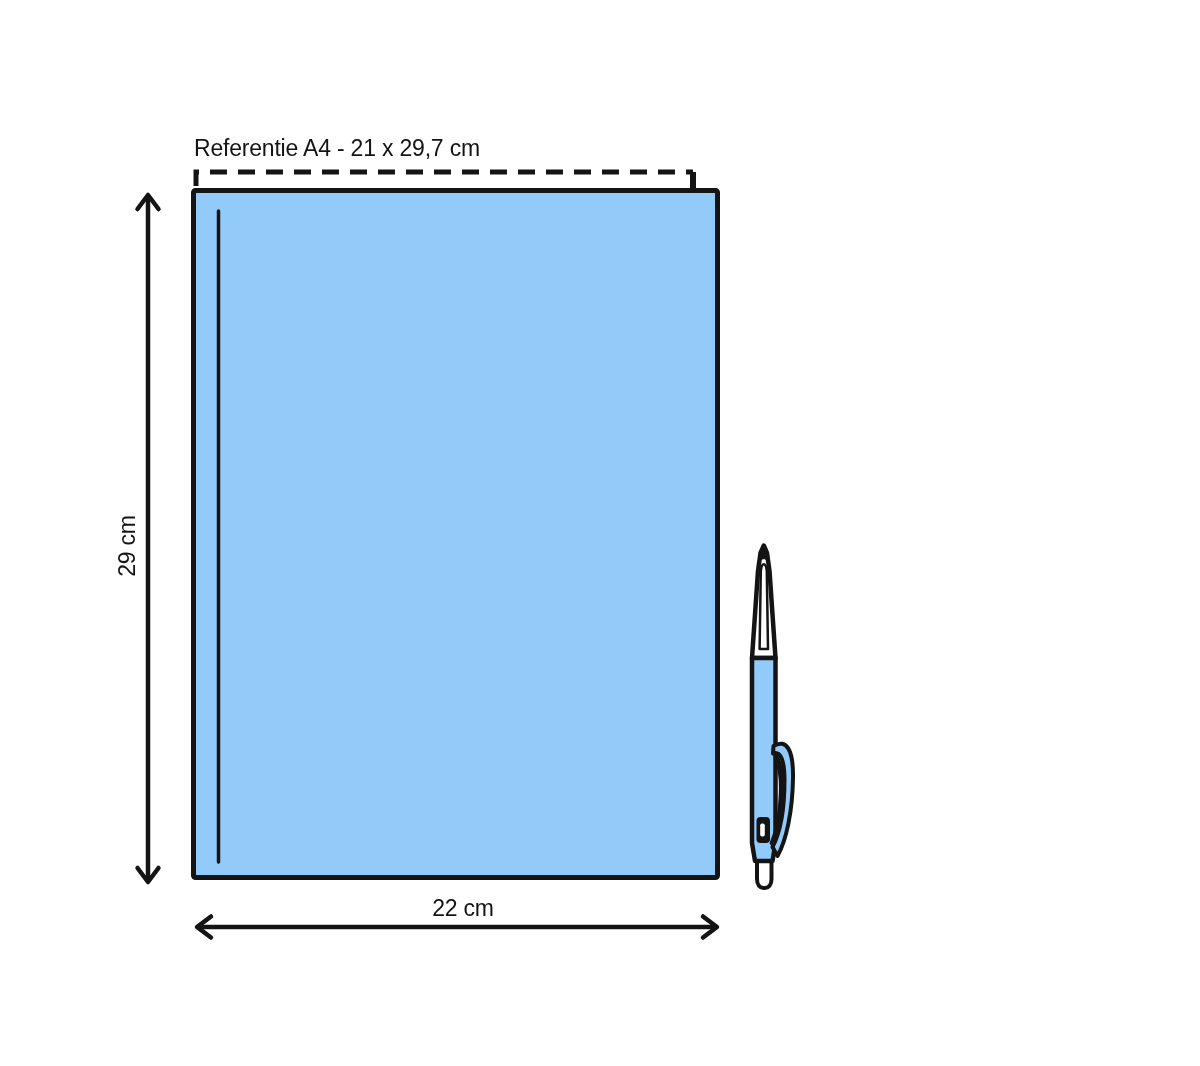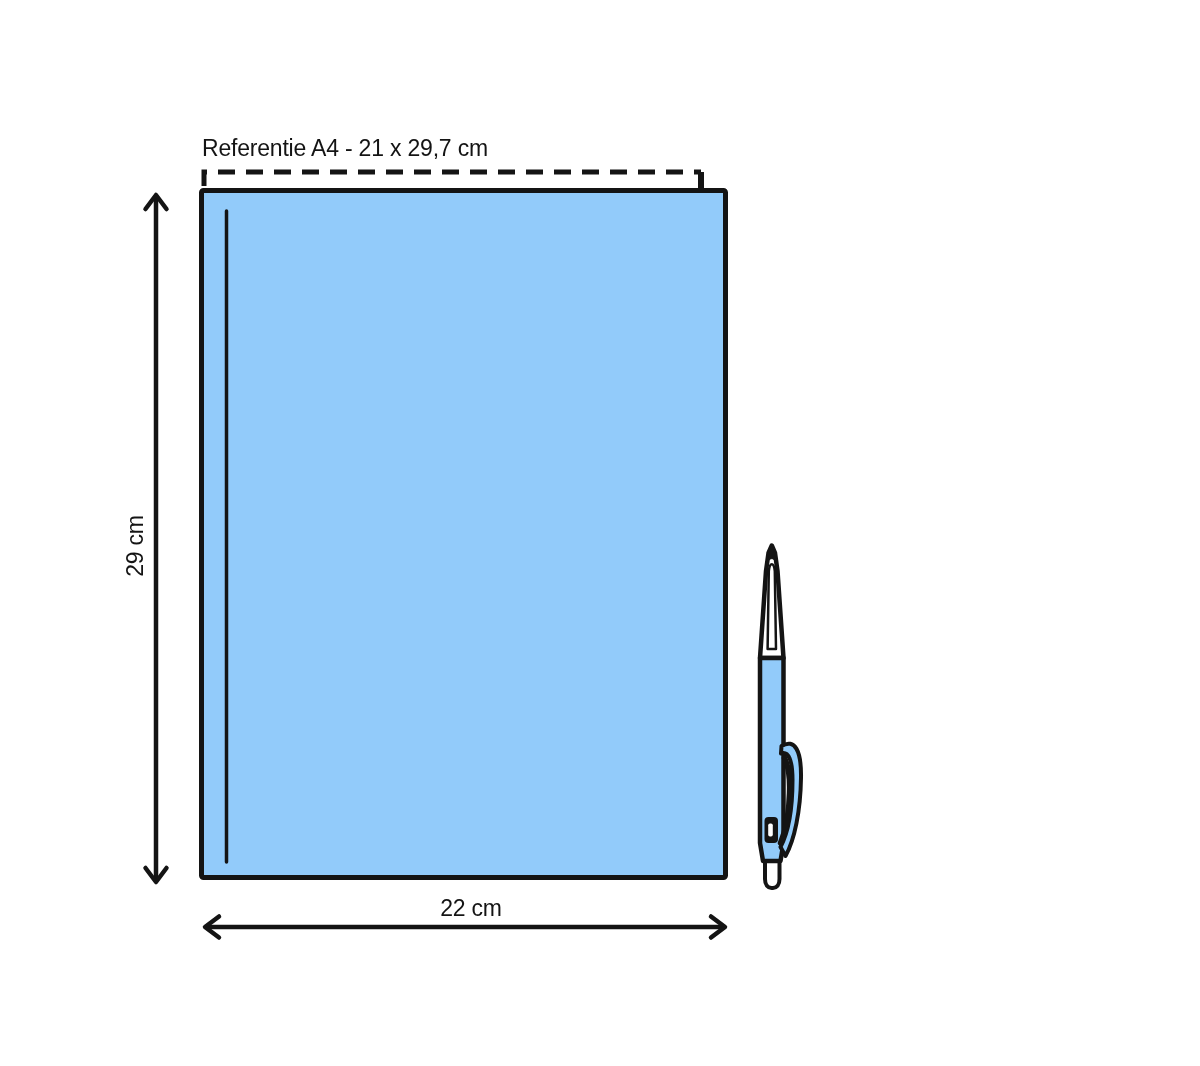--- a/index.html
+++ b/index.html
@@ -5,21 +5,21 @@
   :root{
     --paper-blue:#92CBFA;
     --ink:#141414;
     --bg:#ffffff;
   }
   html,body{margin:0;padding:0;background:var(--bg);}
   body{
     width:1200px;height:1066px;overflow:hidden;
     font-family:"Liberation Sans", sans-serif;
   }
-  .canvas{position:relative;width:1009px;height:1066px;background:var(--bg);margin-left:8px;}
+  .canvas{position:relative;width:1009px;height:1066px;background:var(--bg);}
   svg text{
     font-family:"Liberation Sans", sans-serif;
     fill:var(--ink);
   }
   .dim-label{font-size:23px;letter-spacing:-0.2px;}
   .title-label{font-size:23px;letter-spacing:-0.2px;}
 </style>
 </head>
 <body>
 

